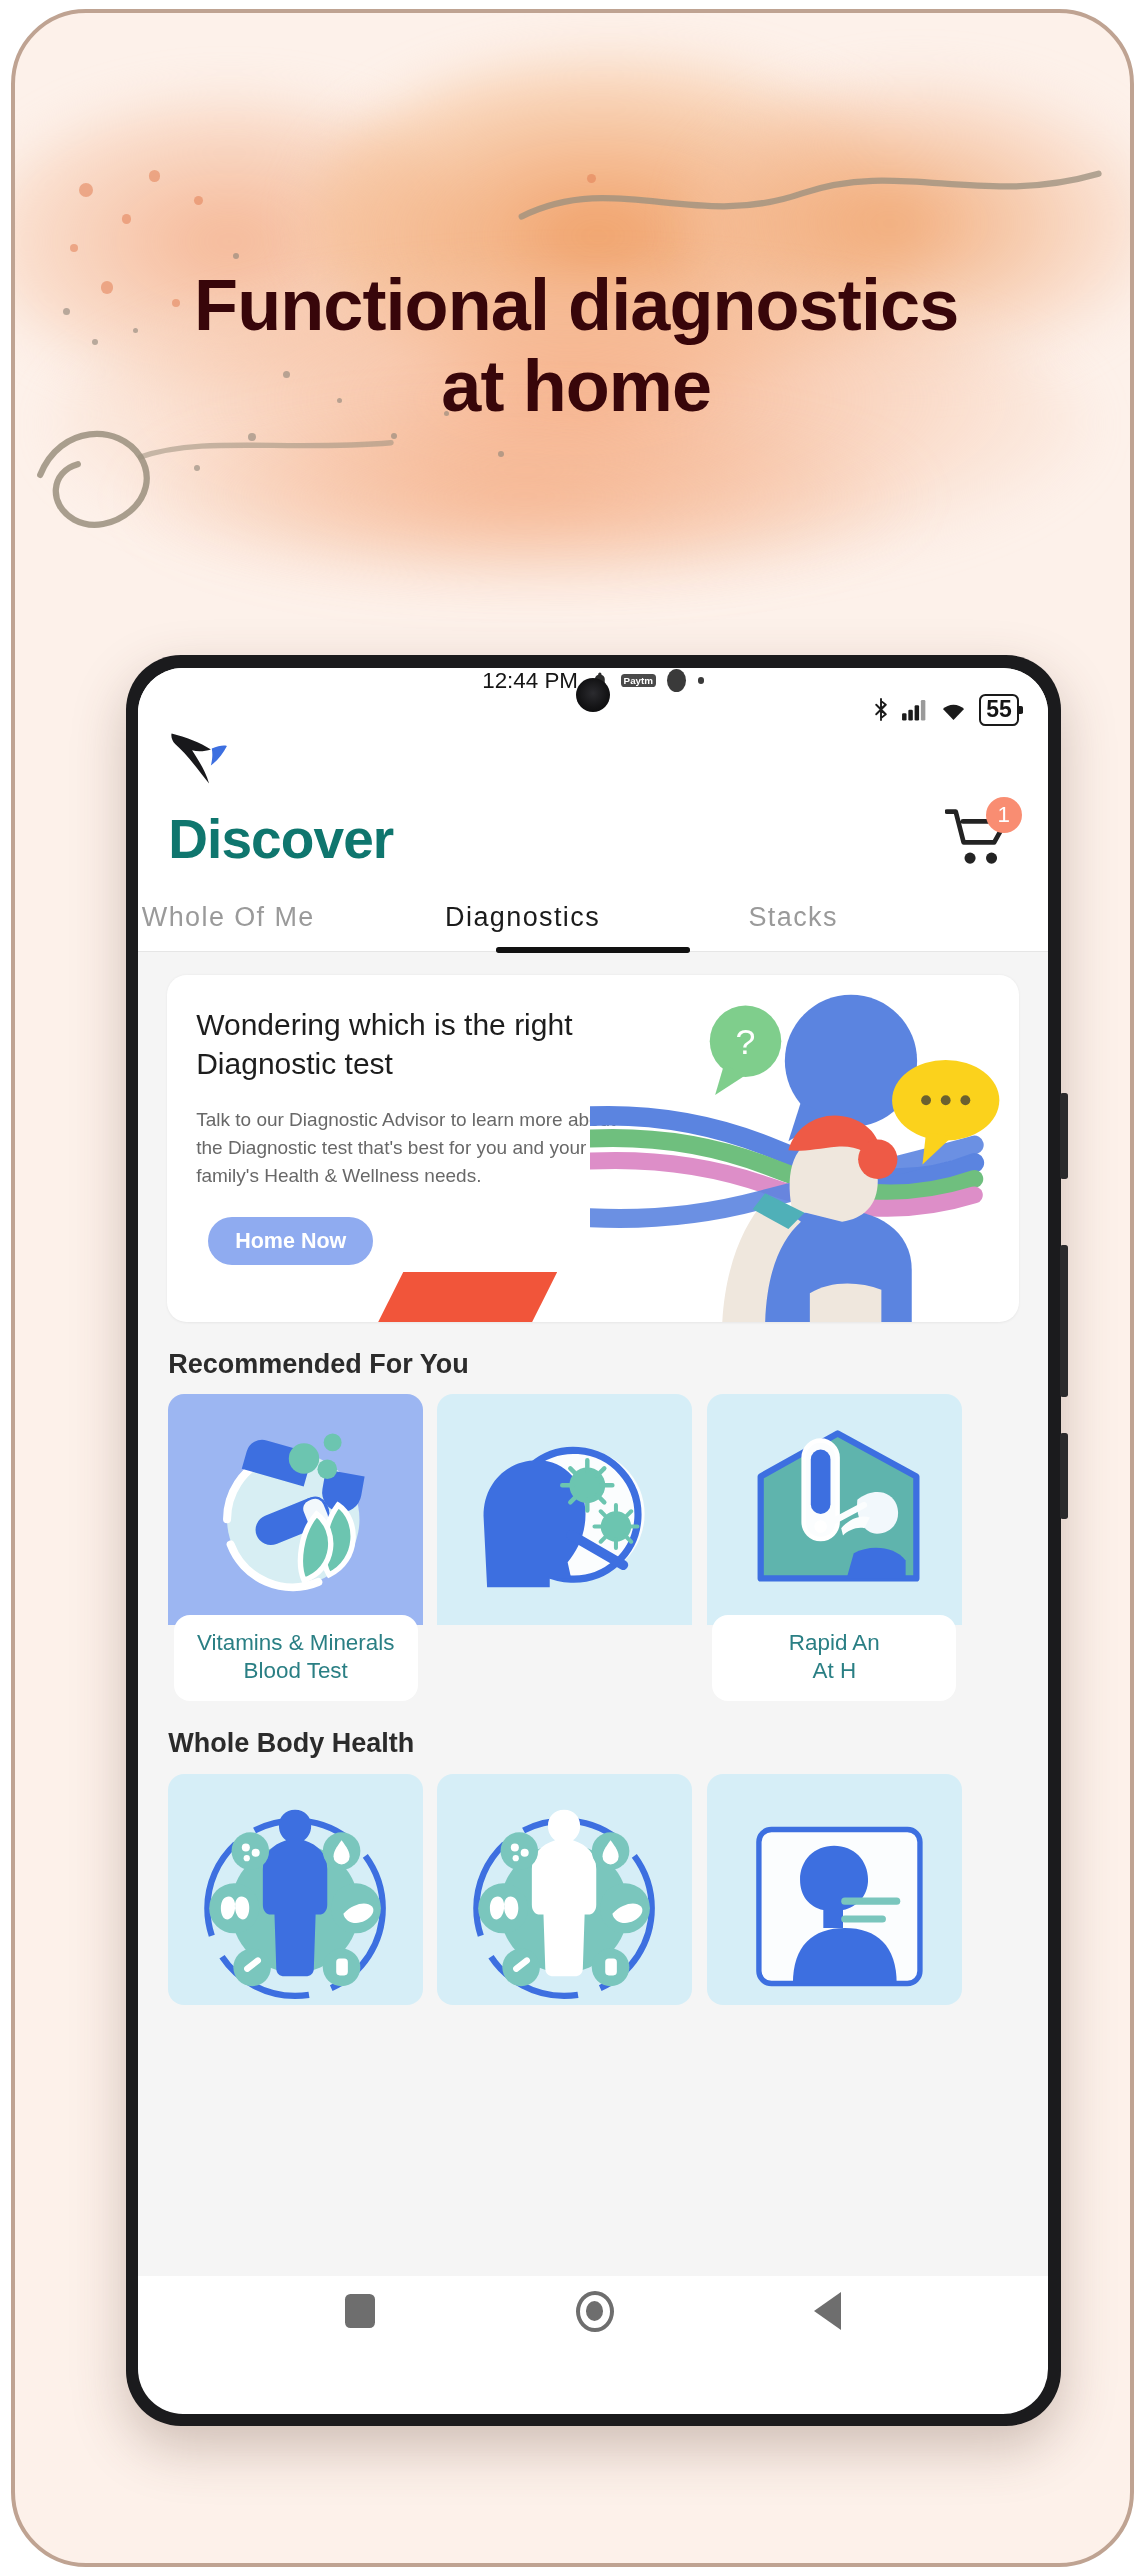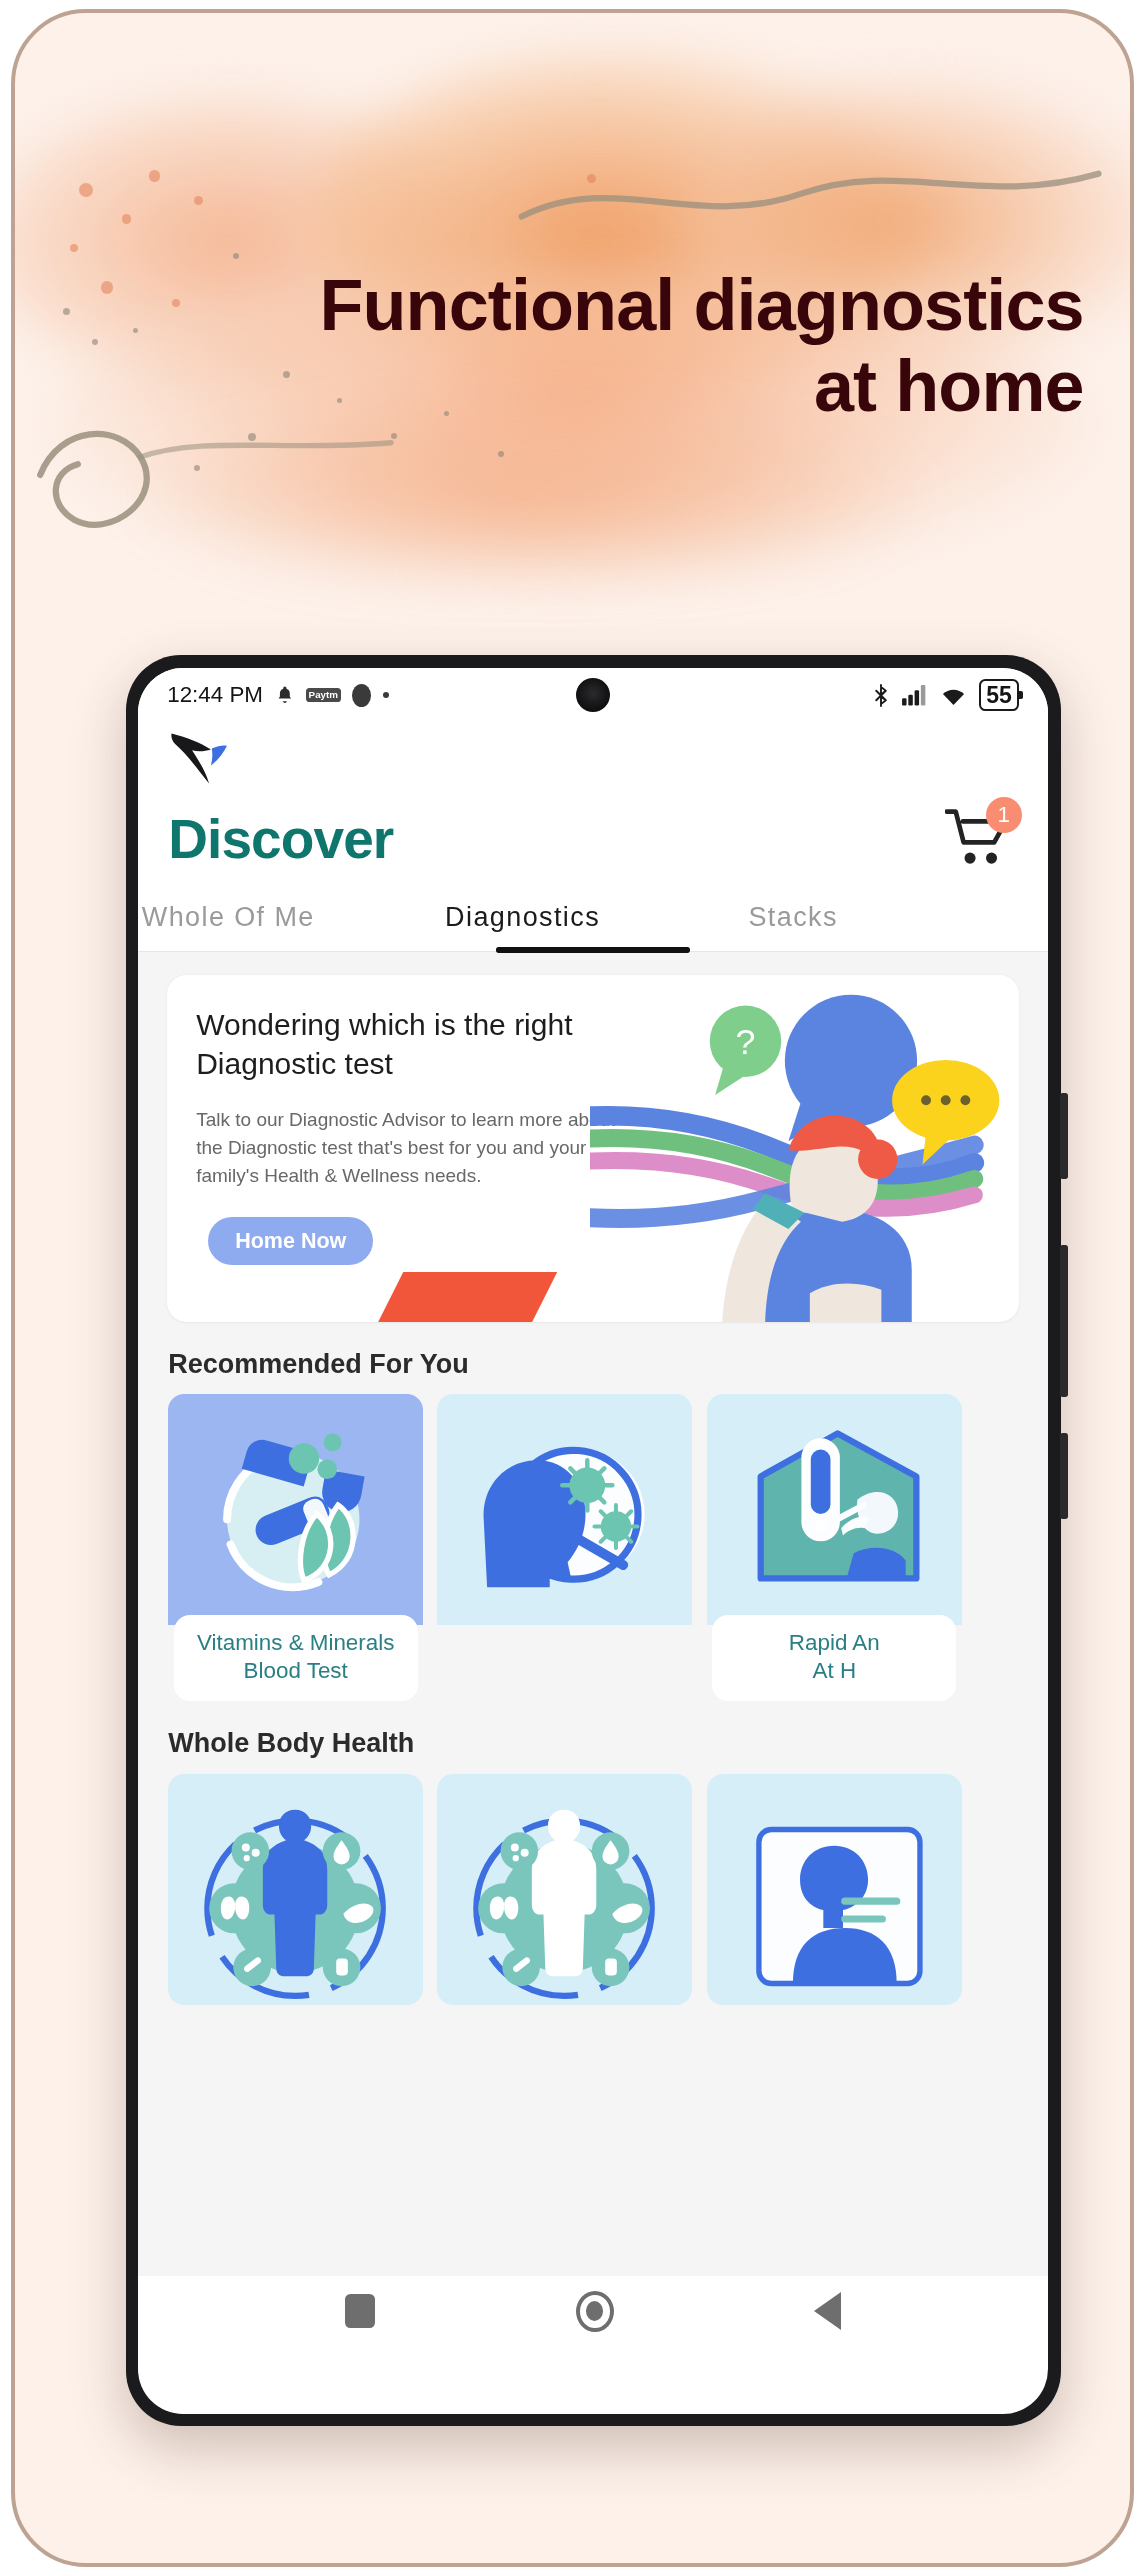--- a/index.html
+++ b/index.html
@@ -44,21 +44,21 @@
 
   .speck { position: absolute; border-radius: 50%; background: rgba(226,128,86,.55); }
   .speck.grey { background: rgba(140,132,120,.6); }
 
   .squiggle { position: absolute; pointer-events: none; }
 
   #promo-headline {
     position: absolute;
     left: 54px; top: 252px;
     width: 1015px;
-    text-align: right;
+    text-align: center;
     font-size: 72px;
     line-height: 1.12;
     font-weight: 700;
     color: #38060a;
     letter-spacing: -0.9px;
     z-index: 5;
     white-space: pre-line;
   }
 
   
@@ -91,20 +91,21 @@
   
   #status-bar {
     position: relative;
     height: 55px;
     display: flex;
     align-items: center;
     padding: 0 29px;
     background: #fff;
     font-size: 22.4px;
     color: #151515;
+    flex-direction: column;
   }
   #status-left { display: flex; align-items: center; gap: 11.6px; font-weight: 500; }
   #status-right { margin-left: auto; display: flex; align-items: center; gap: 11.6px; }
   .punch-hole {
     position: absolute; left: 50%; top: 10.7px;
     transform: translateX(-50%);
     width: 34px; height: 34px; border-radius: 50%;
     background: radial-gradient(circle at 50% 45%, #2b2b2f 0%, #141416 55%, #050506 100%);
   }
   .paytm-chip {

